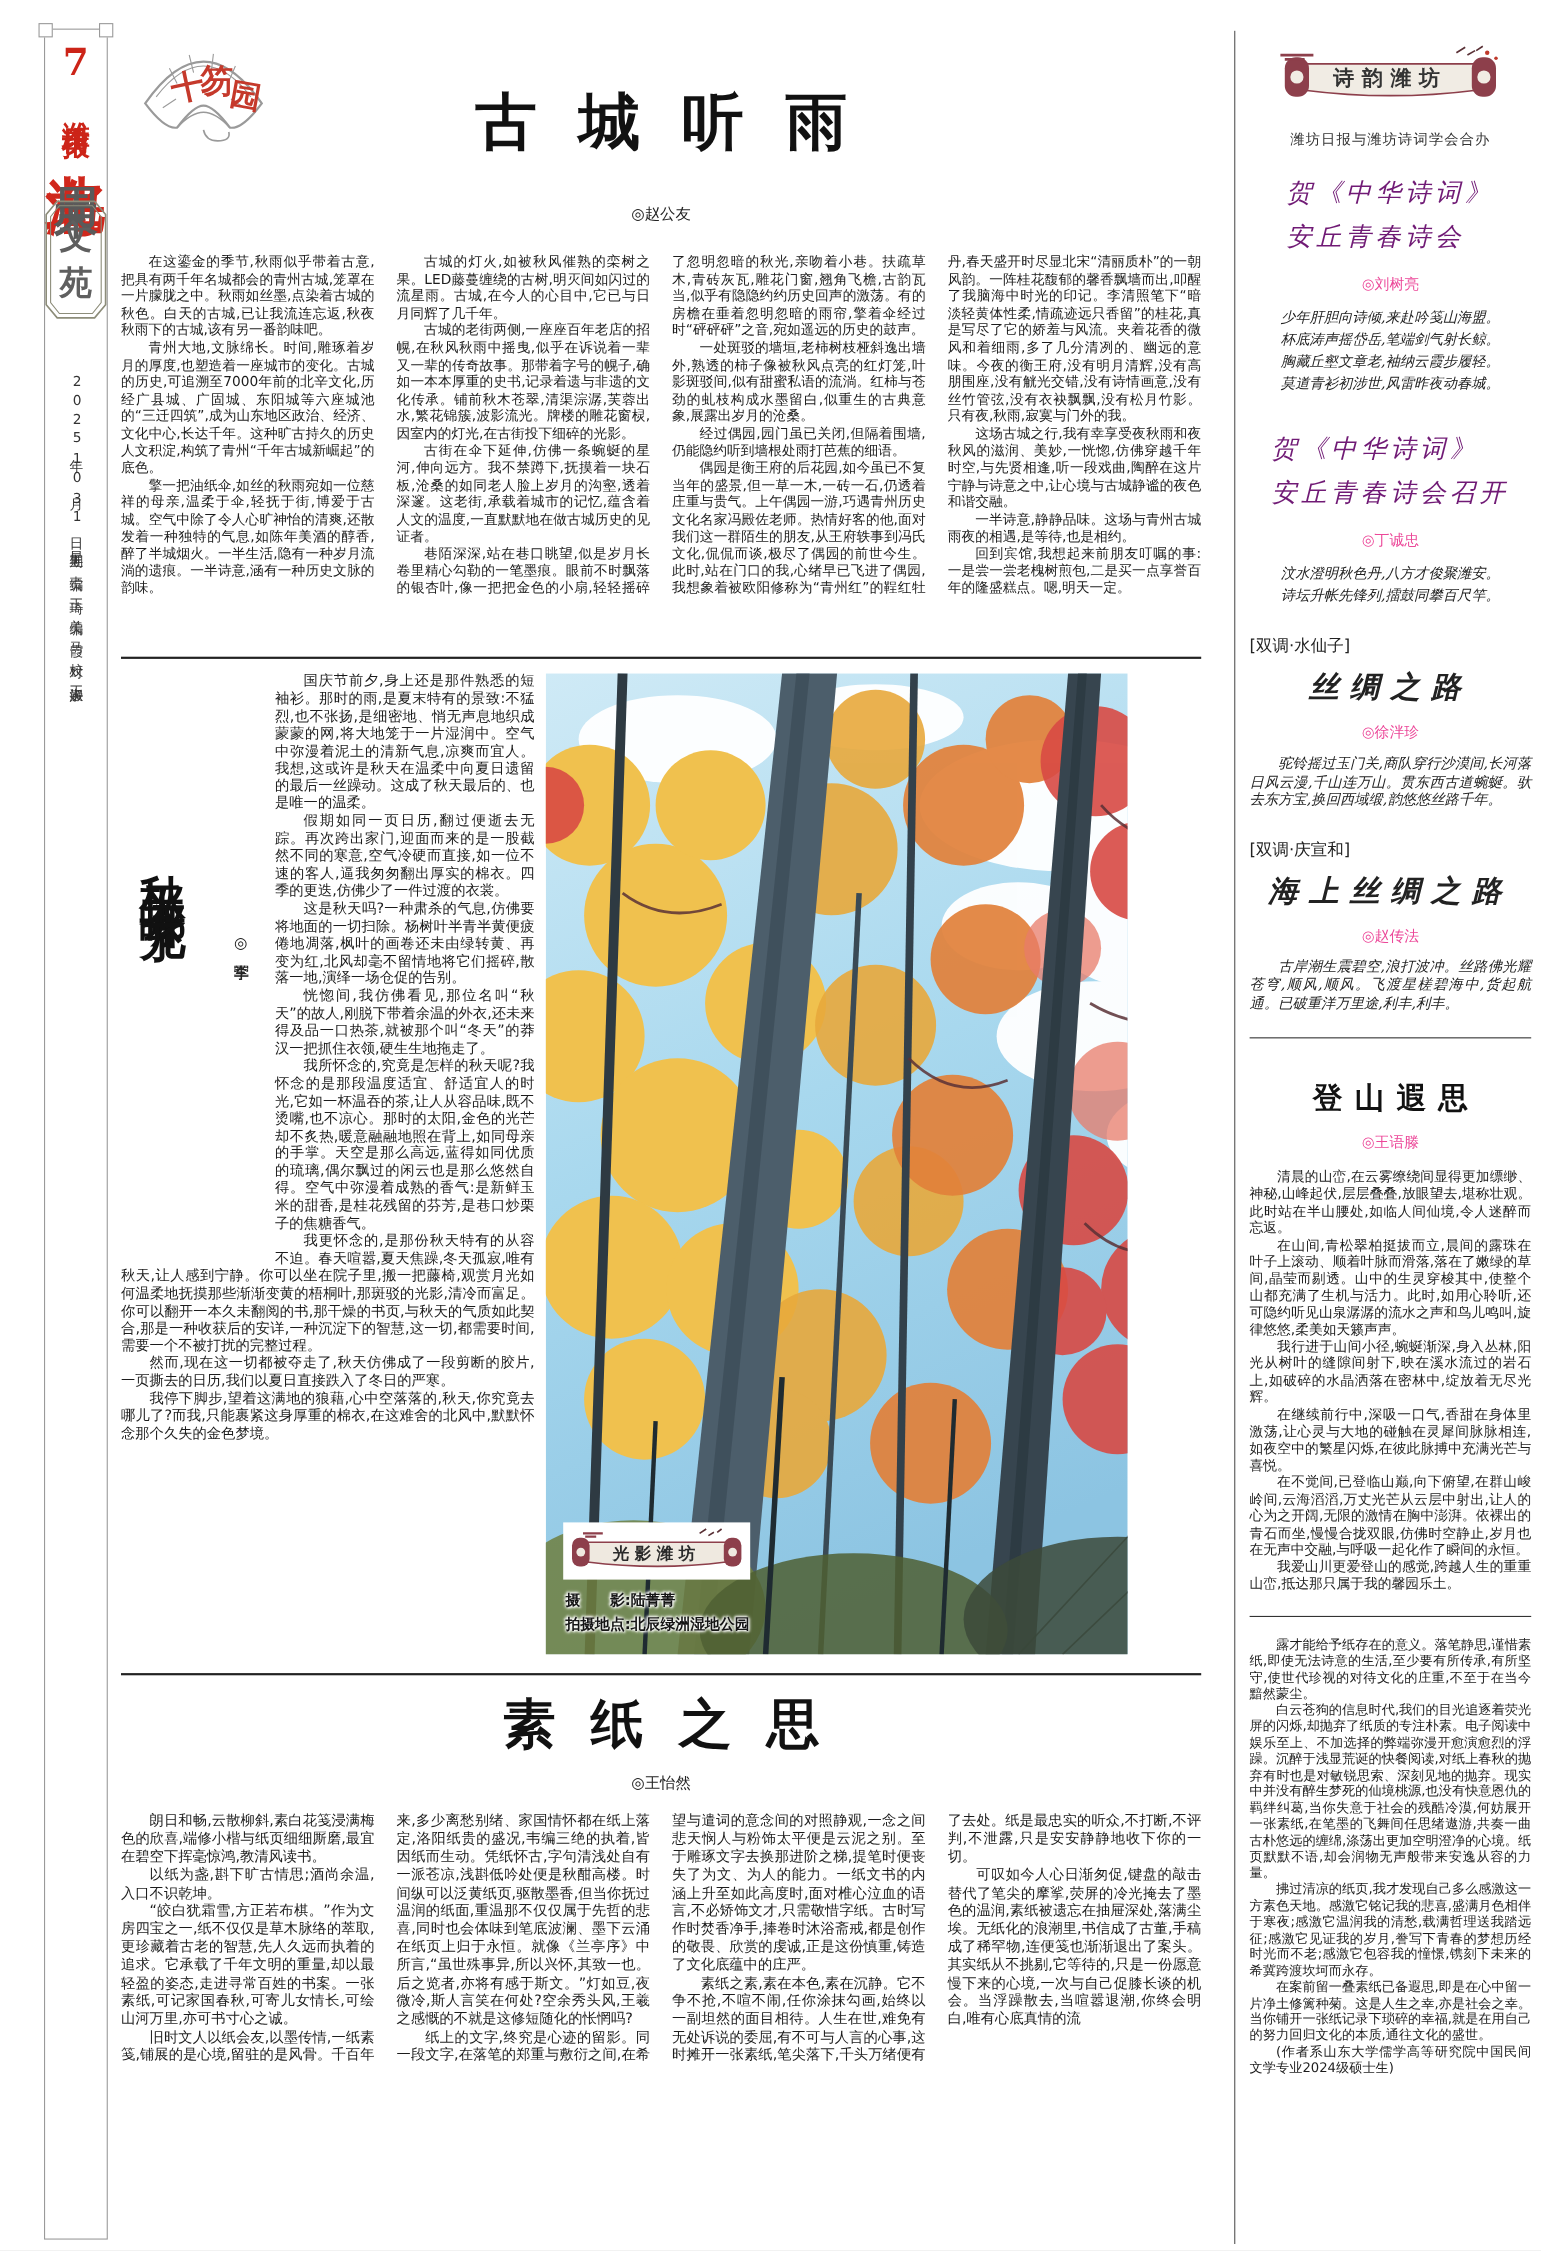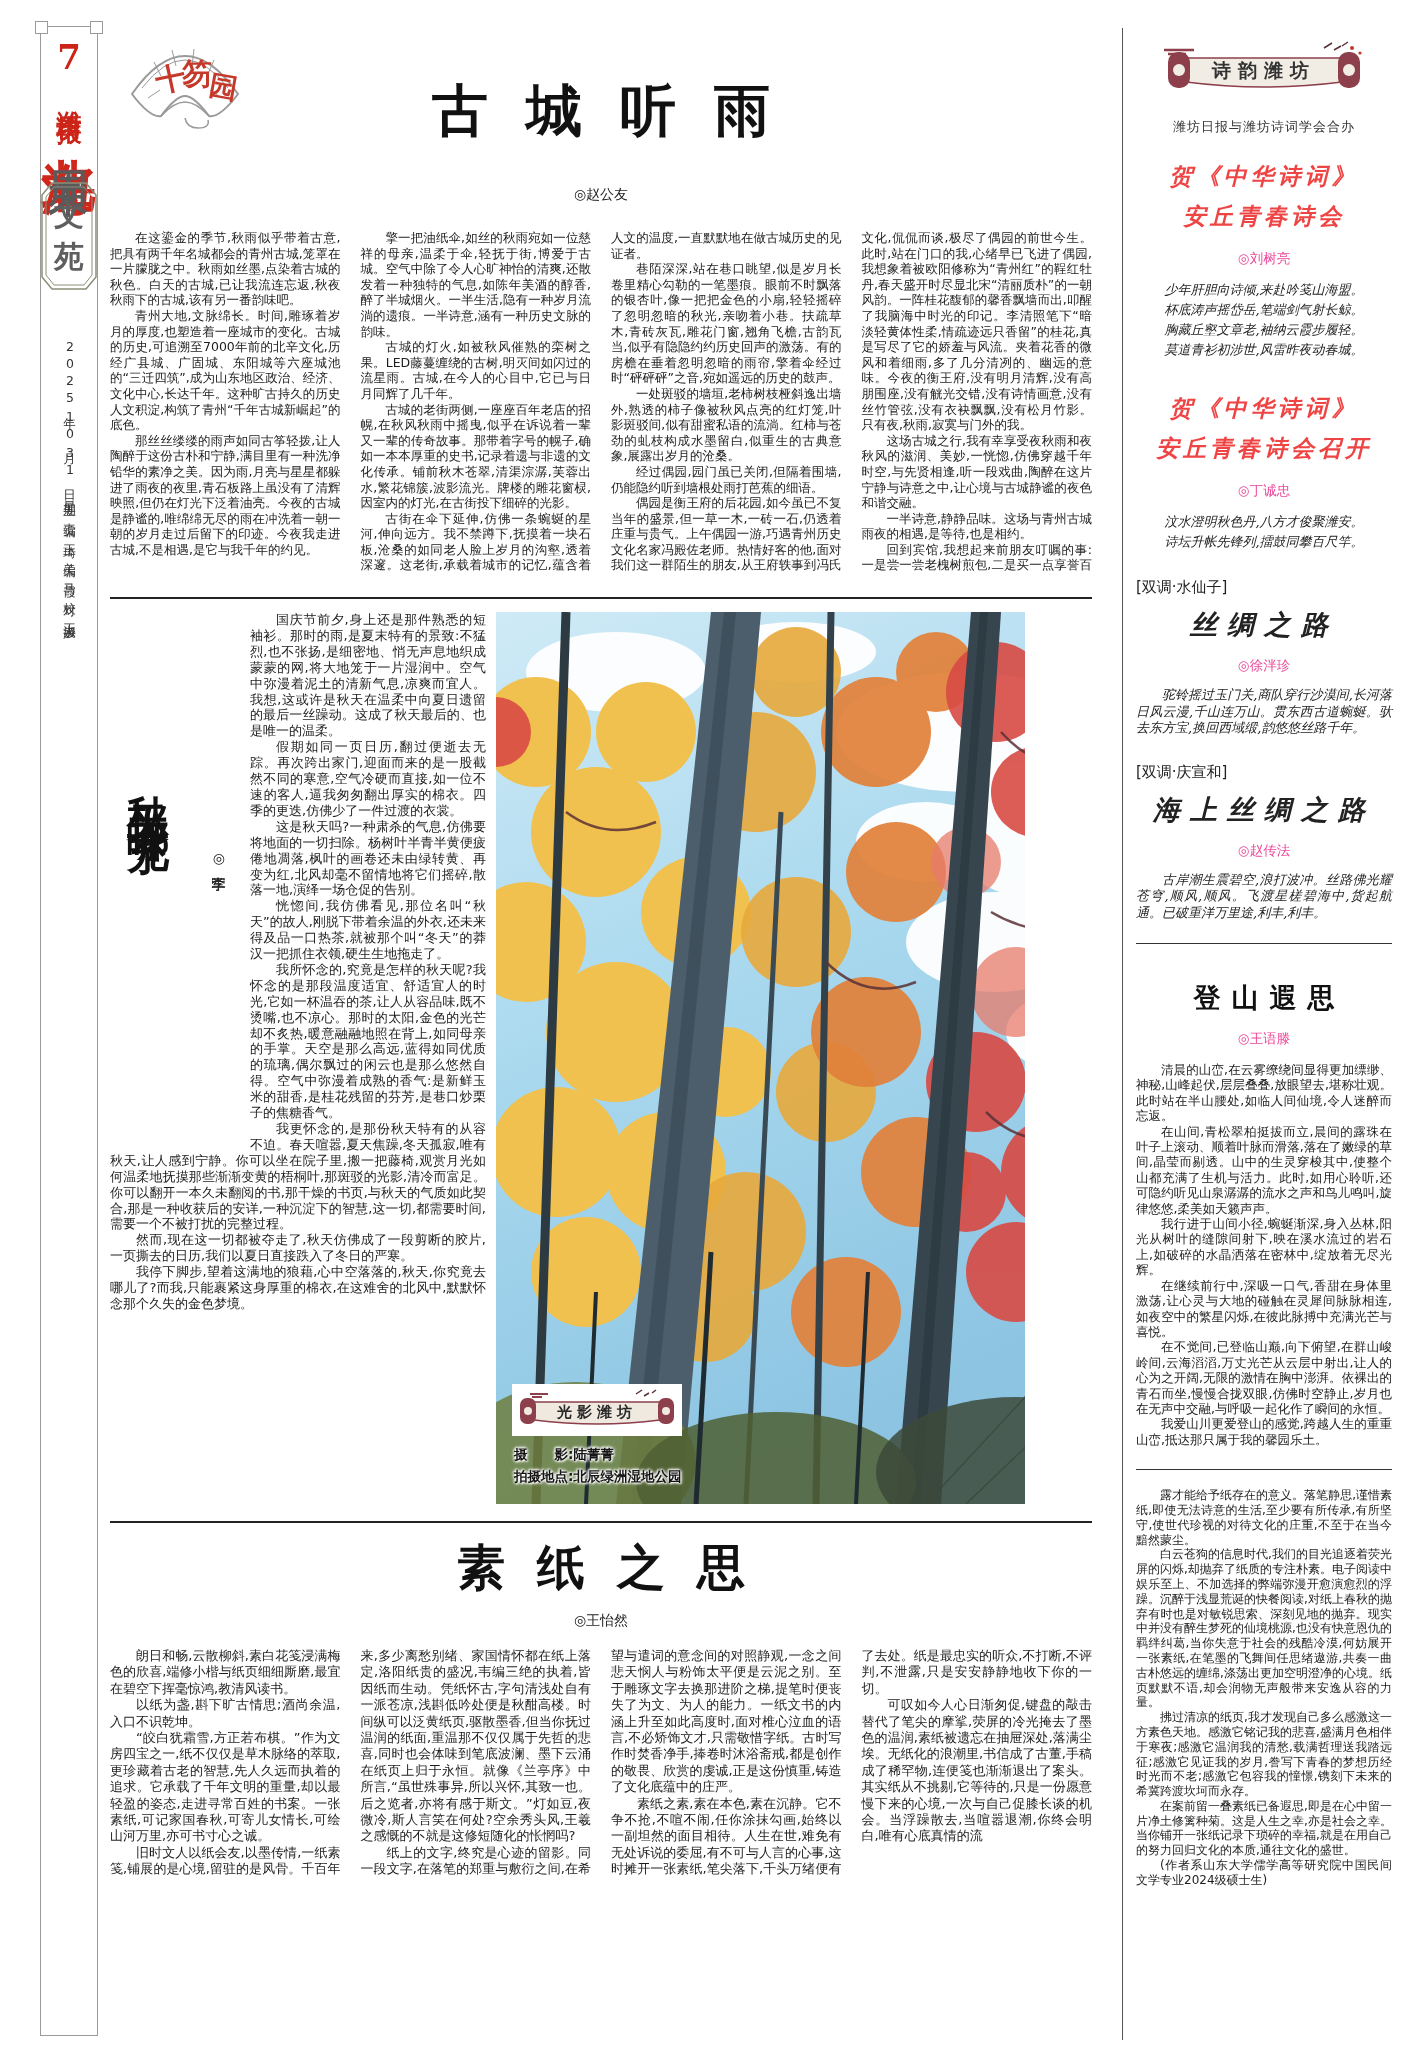--- a/index.html
+++ b/index.html
@@ -53,22 +53,22 @@
   .badge{position:absolute;left:16px;top:772px;width:170px;height:52px;background:#fff;
          display:flex;align-items:center;justify-content:center;}
   .cap{position:absolute;left:18px;font-weight:bold;font-size:13.5px;color:#151515;
        text-shadow:0 0 3px #fff,0 0 4px #fff,1px 1px 2px #fff,-1px -1px 2px #fff;white-space:nowrap;}
   .cap1{top:834px;} .cap2{top:856px;}
 
   
   .vdiv{left:1122px;top:28px;width:1px;height:2012px;background:#555;}
   .poetry{left:1136px;top:28px;width:256px;display:flex;flex-direction:column;align-items:center;}
   .p-sub{margin-top:18px;font-size:13px;color:#333;letter-spacing:1px;}
-  .p-head{font-family:"DejaVu Serif",serif;font-style:italic;font-weight:bold;font-size:23px;
-          color:#ef4444;letter-spacing:4px;line-height:40px;text-align:center;}
+  .p-head{font-family:"DejaVu Serif",serif;font-style:italic;font-weight:normal;font-size:23px;
+          color:#701a75;letter-spacing:4px;line-height:40px;}
   .p-auth{font-size:13.5px;color:#ec4899;margin-top:14px;text-align:center;}
   .p-lines{margin-top:12px;font-family:"DejaVu Serif",serif;font-style:italic;font-size:13px;
            line-height:20px;color:#222;text-align:center;white-space:nowrap;}
   .ci-label{align-self:flex-start;font-size:15px;color:#222;margin-top:26px;}
   .ci-title{font-family:"DejaVu Serif",serif;font-style:italic;font-weight:bold;font-size:27px;
             letter-spacing:10px;color:#222;margin-top:10px;text-align:center;}
   .ci-text{margin-top:12px;font-family:"DejaVu Serif",serif;font-style:italic;font-size:13px;
            line-height:16.5px;text-align:justify;width:100%;color:#222;text-indent:2em;}
   .prule{width:100%;border-top:1.5px solid #333;margin-top:22px;}
   .essay-title{margin-top:36px;font-weight:900;font-size:27px;letter-spacing:11px;text-indent:11px;color:#111;}
@@ -117,21 +117,20 @@
         <text x="58" y="52" font-size="30" font-weight="900" fill="#c5392b" font-family="DejaVu Serif, serif">笏</text>
         <text x="84" y="62" font-size="28" font-weight="900" fill="#c5392b" font-family="DejaVu Serif, serif" transform="rotate(10 84 62)">园</text>
       </svg>
     </div>
 
     <div class="abs a1-title">古城听雨</div>
     <div class="abs byline b1">◎赵公友</div>
     <div class="abs cols cols1">
         <p class="para">在这鎏金的季节,秋雨似乎带着古意,把具有两千年名城都会的青州古城,笼罩在一片朦胧之中。秋雨如丝墨,点染着古城的秋色。白天的古城,已让我流连忘返,秋夜秋雨下的古城,该有另一番韵味吧。</p>
         <p class="para">青州大地,文脉绵长。时间,雕琢着岁月的厚度,也塑造着一座城市的变化。古城的历史,可追溯至7000年前的北辛文化,历经广县城、广固城、东阳城等六座城池的“三迁四筑”,成为山东地区政治、经济、文化中心,长达千年。这种旷古持久的历史人文积淀,构筑了青州“千年古城新崛起”的底色。</p>
-        <p class="para">那丝丝缕缕的雨声如同古筝轻拨,让人陶醉于这份古朴和宁静,满目里有一种洗净铅华的素净之美。因为雨,月亮与星星都躲进了雨夜的夜里,青石板路上虽没有了清辉映照,但仍在灯光下泛着油亮。今夜的古城是静谧的,唯绵绵无尽的雨在冲洗着一朝一朝的岁月走过后留下的印迹。今夜我走进古城,不是相遇,是它与我千年的约见。</p>
         <p class="para">擎一把油纸伞,如丝的秋雨宛如一位慈祥的母亲,温柔于伞,轻抚于街,博爱于古城。空气中除了令人心旷神怡的清爽,还散发着一种独特的气息,如陈年美酒的醇香,醉了半城烟火。一半生活,隐有一种岁月流淌的遗痕。一半诗意,涵有一种历史文脉的韵味。</p>
         <p class="para">古城的灯火,如被秋风催熟的栾树之果。LED藤蔓缠绕的古树,明灭间如闪过的流星雨。古城,在今人的心目中,它已与日月同辉了几千年。</p>
         <p class="para">古城的老街两侧,一座座百年老店的招幌,在秋风秋雨中摇曳,似乎在诉说着一辈又一辈的传奇故事。那带着字号的幌子,确如一本本厚重的史书,记录着遗与非遗的文化传承。铺前秋木苍翠,清渠淙潺,芙蓉出水,繁花锦簇,波影流光。牌楼的雕花窗棂,因室内的灯光,在古街投下细碎的光影。</p>
         <p class="para">古街在伞下延伸,仿佛一条蜿蜒的星河,伸向远方。我不禁蹲下,抚摸着一块石板,沧桑的如同老人脸上岁月的沟壑,透着深邃。这老街,承载着城市的记忆,蕴含着人文的温度,一直默默地在做古城历史的见证者。</p>
         <p class="para">巷陌深深,站在巷口眺望,似是岁月长卷里精心勾勒的一笔墨痕。眼前不时飘落的银杏叶,像一把把金色的小扇,轻轻摇碎了忽明忽暗的秋光,亲吻着小巷。扶疏草木,青砖灰瓦,雕花门窗,翘角飞檐,古韵瓦当,似乎有隐隐约约历史回声的激荡。有的房檐在垂着忽明忽暗的雨帘,擎着伞经过时“砰砰砰”之音,宛如遥远的历史的鼓声。</p>
         <p class="para">一处斑驳的墙垣,老柿树枝桠斜逸出墙外,熟透的柿子像被秋风点亮的红灯笼,叶影斑驳间,似有甜蜜私语的流淌。红柿与苍劲的虬枝构成水墨留白,似重生的古典意象,展露出岁月的沧桑。</p>
         <p class="para">经过偶园,园门虽已关闭,但隔着围墙,仍能隐约听到墙根处雨打芭蕉的细语。</p>
         <p class="para">偶园是衡王府的后花园,如今虽已不复当年的盛景,但一草一木,一砖一石,仍透着庄重与贵气。上午偶园一游,巧遇青州历史文化名家冯殿佐老师。热情好客的他,面对我们这一群陌生的朋友,从王府轶事到冯氏文化,侃侃而谈,极尽了偶园的前世今生。此时,站在门口的我,心绪早已飞进了偶园,我想象着被欧阳修称为“青州红”的鞓红牡丹,春天盛开时尽显北宋“清丽质朴”的一朝风韵。一阵桂花馥郁的馨香飘墙而出,叩醒了我脑海中时光的印记。李清照笔下“暗淡轻黄体性柔,情疏迹远只香留”的桂花,真是写尽了它的娇羞与风流。夹着花香的微风和着细雨,多了几分清冽的、幽远的意味。今夜的衡王府,没有明月清辉,没有高朋围座,没有觥光交错,没有诗情画意,没有丝竹管弦,没有衣袂飘飘,没有松月竹影。只有夜,秋雨,寂寞与门外的我。</p>
         <p class="para">这场古城之行,我有幸享受夜秋雨和夜秋风的滋润、美妙,一恍惚,仿佛穿越千年时空,与先贤相逢,听一段戏曲,陶醉在这片宁静与诗意之中,让心境与古城静谧的夜色和谐交融。</p>
         <p class="para">一半诗意,静静品味。这场与青州古城雨夜的相遇,是等待,也是相约。</p>

